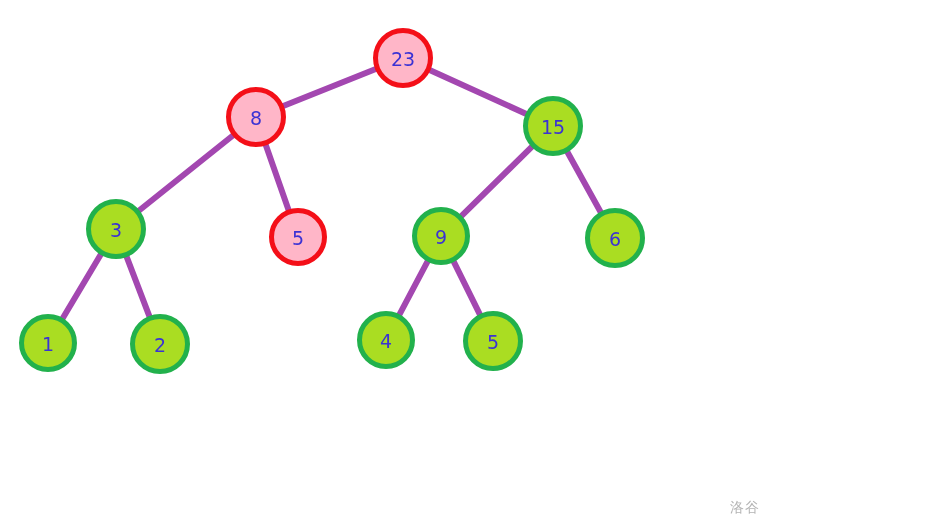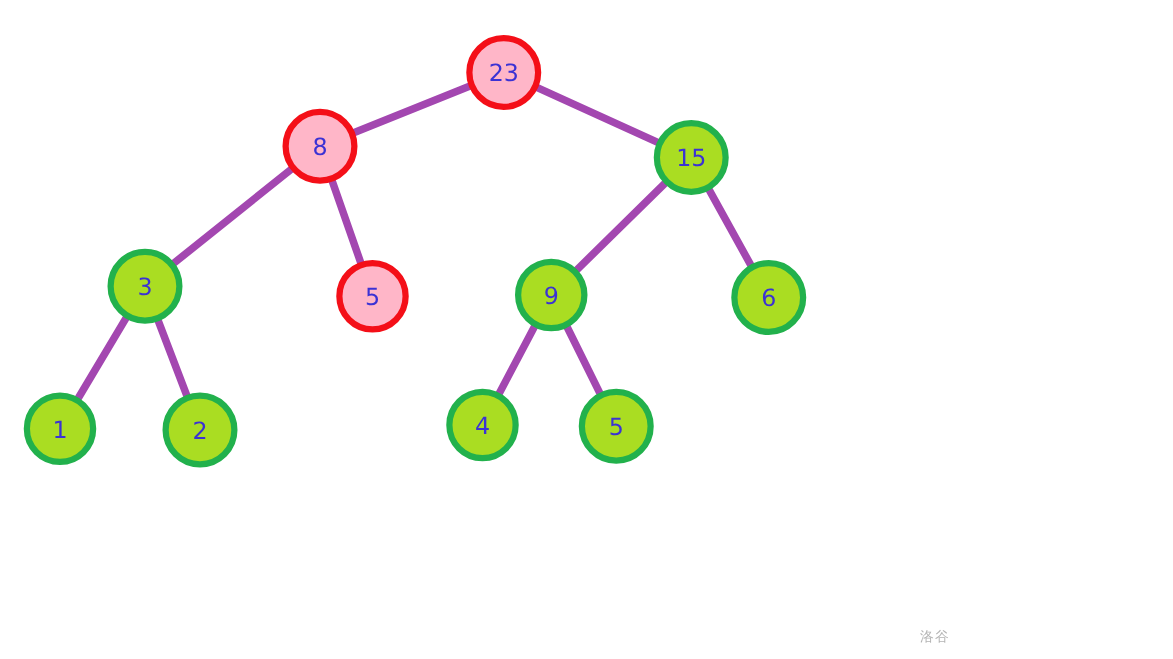--- a/index.html
+++ b/index.html
@@ -35,21 +35,21 @@
     dominant-baseline: central;
     text-anchor: middle;
     -webkit-user-select: none;
     user-select: none;
   }
   #watermark {
     position: absolute;
     right: 14px;
     bottom: 10px;
     font-family: "DejaVu Sans", sans-serif;
-    font-size: 11px;
+    font-size: 14px;
     color: #b4b4b4;
     letter-spacing: 1px;
     -webkit-user-select: none;
     user-select: none;
     text-align: center;
   }
 </style>
 </head>
 <body>
 

